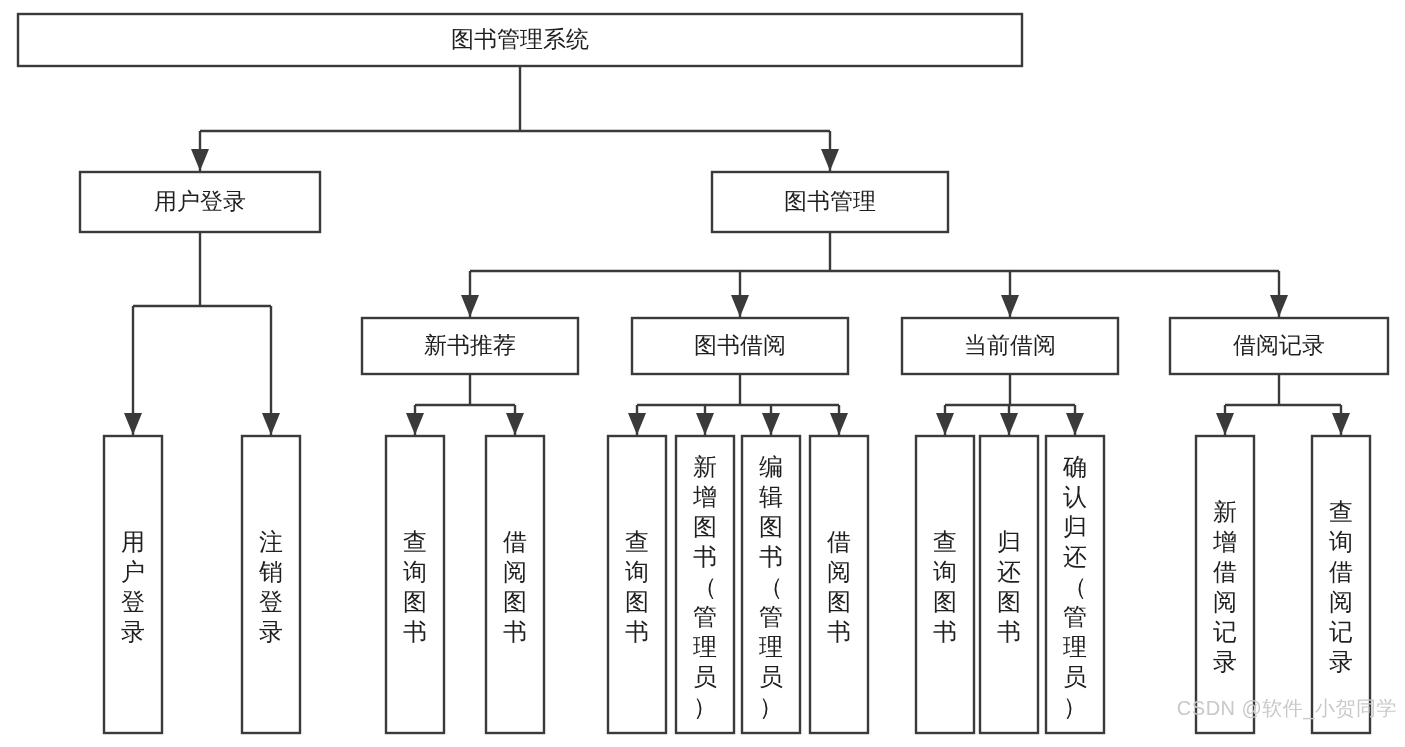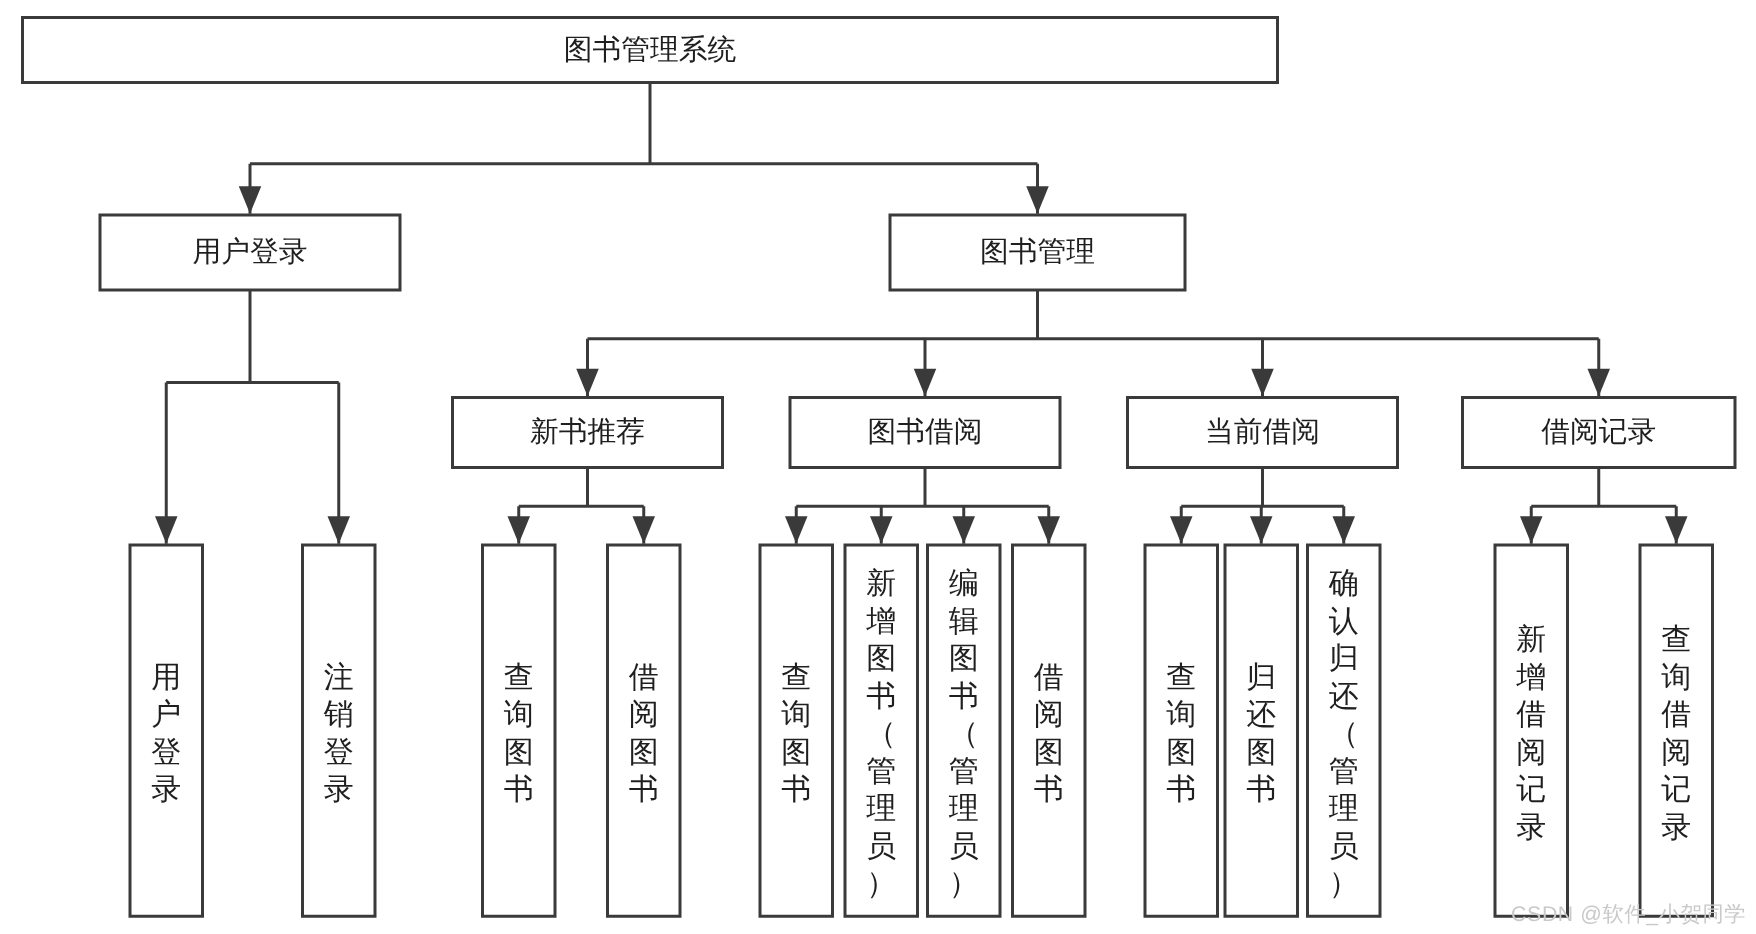--- a/index.html
+++ b/index.html
@@ -57,23 +57,23 @@
   }
   .leaf-label-char {
     fill: #1f1f1f;
     font-family: "Liberation Sans", "DejaVu Sans", sans-serif;
     font-size: 24px;
     text-anchor: middle;
   }
   .watermark {
     position: absolute;
     right: 8px;
-    bottom: 4px;
+    bottom: 25px;
     color: #c9c9c9;
-    font-size: 17px;
+    font-size: 20px;
     font-family: "Liberation Sans", "DejaVu Sans", sans-serif;
     white-space: nowrap;
     letter-spacing: 0.5px;
     user-select: none;
   }
 </style>
 </head>
 <body>
 
 <div id="diagram-root">

